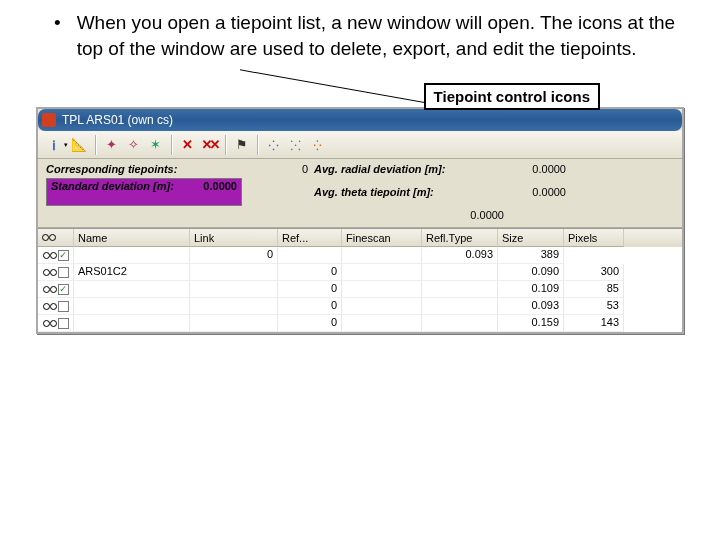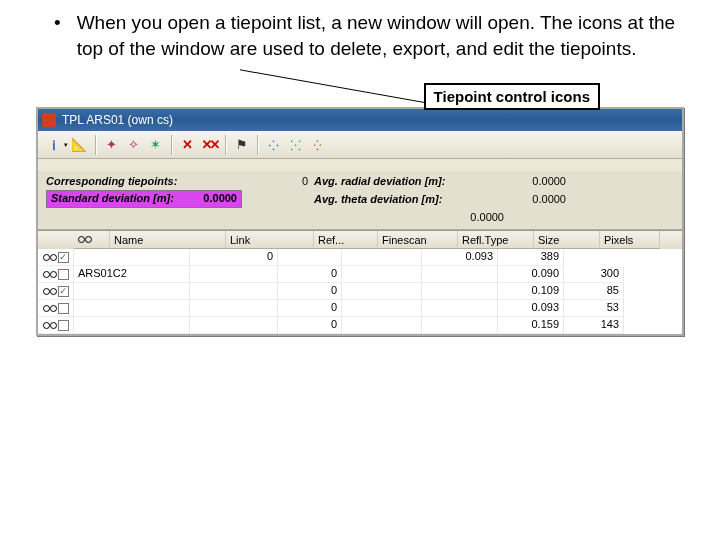--- a/index.html
+++ b/index.html
@@ -31,48 +31,47 @@
     border: 2px solid #a9a9a9;
     background: #ece9d8;
     margin: 0 6px;
     font-family: Tahoma, sans-serif;
     font-size: 11px;
     box-shadow: 1px 1px 0 #787878;
   }
   .titlebar {
     background: linear-gradient(#3a6ea5, #2a5a95 50%, #3a6ea5);
     color: #fff; height: 22px; display: flex; align-items: center;
-    padding: 0 4px; font-size: 12px;
+    padding: 0 4px; font-size: 12px; border-radius: 7px;
   }
   .tb-icon { width: 14px; height: 14px; background: #d04020; border-radius: 2px; margin-right: 6px; }
   .toolbar {
     height: 28px; background: linear-gradient(#f7f5ee,#e4e0d0);
     border-bottom: 1px solid #b0aea0; display: flex; align-items: center; padding: 0 6px; gap: 2px;
   }
   .tbtn {
     width: 20px; height: 20px; display: flex; align-items: center; justify-content: center;
     border: 1px solid transparent; border-radius: 2px; font-size: 13px; cursor: default;
   }
   .tsep { width: 2px; height: 20px; border-left: 1px solid #b5b3a5; border-right: 1px solid #fff; margin: 0 3px; }
   .dropdown-chev { font-size: 7px; margin-left: -2px; color: #000; }
   .statspanel {
     background: #e4e0d0; border-bottom: 1px solid #b0aea0; padding: 4px 8px 6px;
     display: grid; grid-template-columns: 200px 56px 190px 56px; row-gap: 3px; column-gap: 6px;
     align-items: center;
-    margin-top: 12px;
   }
   .statspanel .lbl { font-weight: bold; font-style: italic; font-size: 11px; }
   .statspanel .val { text-align: right; font-size: 11px; }
   .stdbox { grid-column: 1 / 2; display: flex; align-items: center; }
-  .stdbox .sd-wrap { border: 1px solid #7a7a7a; background: #d946ef; display:flex; width: 196px; height: 18px; }
+  .stdbox .sd-wrap { border: 1px solid #7a7a7a; background: #a21caf; display:flex; width: 196px; height: 28px; }
   .sd-lbl { flex: 1; padding: 1px 4px; font-weight: bold; font-style: italic; }
   .sd-val { width: 56px; text-align: right; padding: 1px 4px; font-weight: bold; }
   .table { background: #fff; border-top: 1px solid #999; }
   .thead { display: grid; grid-template-columns: 36px 116px 88px 64px 80px 76px 66px 60px;
-           background: linear-gradient(#f4f2e9,#e0ddcd); font-size: 11px; padding-left: 36px; }
+           background: linear-gradient(#f4f2e9,#e0ddcd); font-size: 11px; }
   .thead div { border-right: 1px solid #cfccbf; border-bottom: 1px solid #b0aea0; padding: 3px 4px; height: 18px; }
   .trow { display: grid; grid-template-columns: 36px 116px 88px 64px 80px 76px 66px 60px; height: 17px; }
   .trow div { border-right: 1px solid #e8e8e8; border-bottom: 1px solid #eee; padding: 1px 4px; font-size: 11px; overflow:hidden; white-space:nowrap; }
   .trow .num { text-align: right; }
   .sel { background: #316ac5; color: #fff; }
   .row-ico { display:flex; gap:1px; align-items:center; justify-content:center; padding:0 !important; }
   .mini-cb { width:11px; height:11px; border:1px solid #7a7a7a; background:#fff; font-size:9px; line-height:9px; text-align:center; color:#1a7a1a; }
   .binoc { width:14px; height:11px; display:inline-block; position:relative; }
   .binoc::before, .binoc::after { content:""; position:absolute; width:5px; height:5px; border:1px solid #000; border-radius:50%; top:2px; }
   .binoc::before { left:0; } .binoc::after { right:0; }
@@ -124,21 +123,21 @@
         <span class="lbl">Avg. radial deviation [m]:</span>
         <span class="val">0.0000</span>
 
         <div class="stdbox">
           <div class="sd-wrap">
             <span class="sd-lbl">Standard deviation [m]:</span>
             <span class="sd-val">0.0000</span>
           </div>
         </div>
         <span></span>
-        <span class="lbl">Avg. theta deviation [m]:</span>
+        <span class="lbl">Avg. theta tiepoint [m]:</span>
         <span class="val">0.0000</span>
 
         <span></span>
           <span></span>
         <span class="val">0.0000</span>
       </div>
 
       <div class="table">
         <div class="thead">
           <div><span class="binoc"></span></div>

